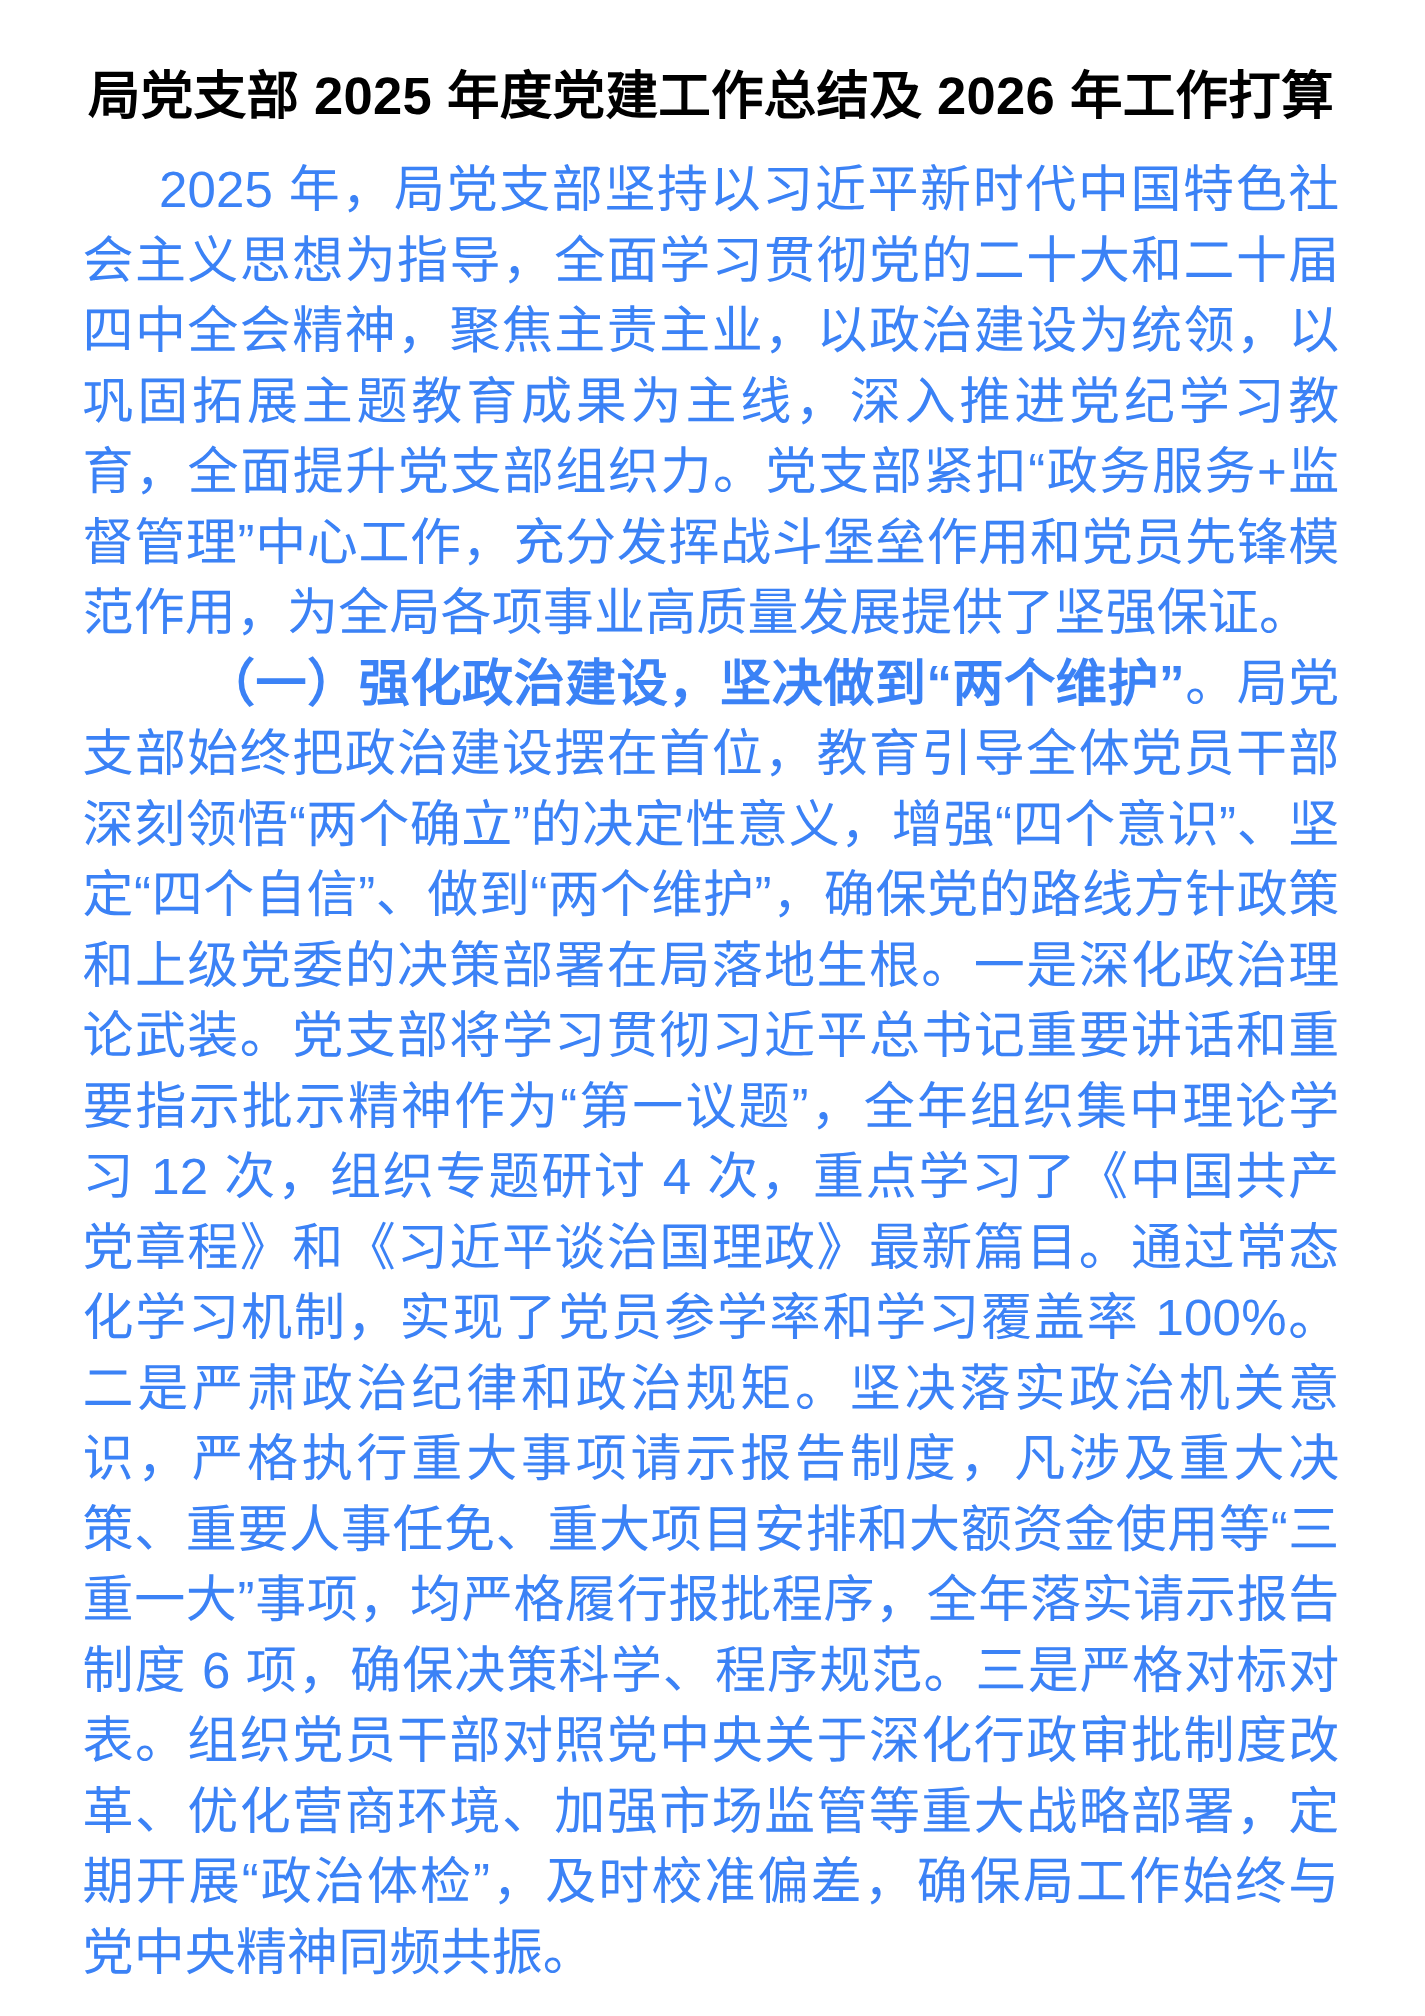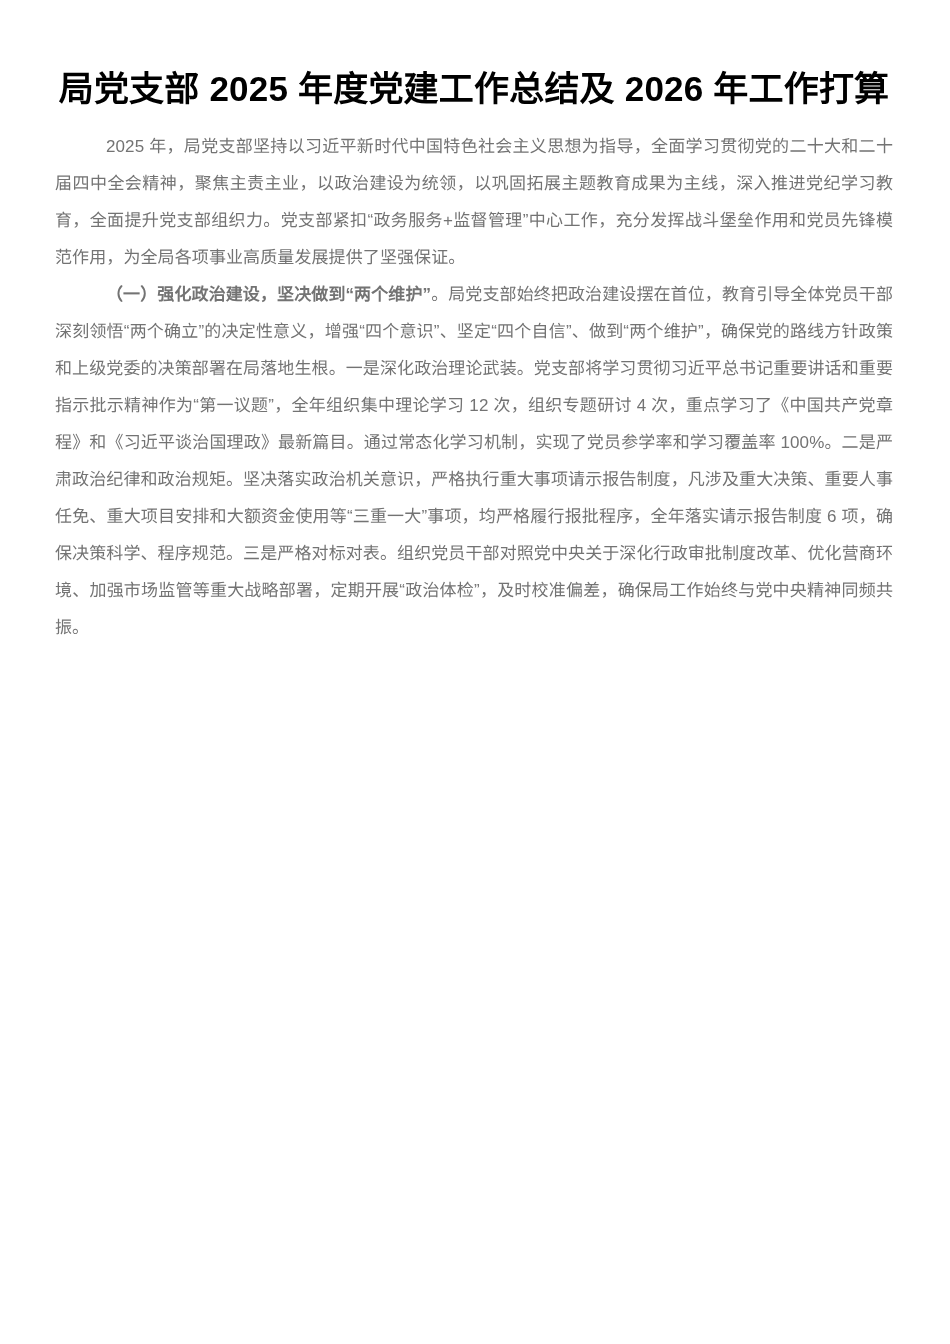--- a/index.html
+++ b/index.html
@@ -30,51 +30,52 @@
   }
 
   
   .doc-title {
     font-size: 35px;
     font-weight: 700;
     line-height: 50px;
     text-align: center;
     letter-spacing: 0.2px;
     margin: 0;
-    padding-top: 64px;
+    padding-top: 40px;
     color: #000000;
     word-break: break-all;
   }
 
   
   .para {
-    font-size: 17px;
-    line-height: 37px;
+    font-size: 34px;
+    line-height: 47px;
     text-align: justify;
     text-justify: inter-ideograph;
     text-align-last: left;
     margin: 0;
-    color: #737373;
+    color: #3b82f6;
     word-break: break-all;
     letter-spacing: 0.1px;
   }
   .para.indent {
     text-indent: 51px;
   }
   .para.first-body {
     margin-top: 14px;
   }
   .para.heading-1 {
     margin-top: 13px;
   }
   .para.sub-a {
     margin-top: 0px;
   }
   .bold {
     font-weight: 700;
+    margin-left: 30px;
   }
 </style>
 </head>
 <body>
 
 <div class="page">
   <div class="content">
 
     <h1 class="doc-title">局党支部 2025 年度党建工作总结及 2026 年工作打算</h1>
 

